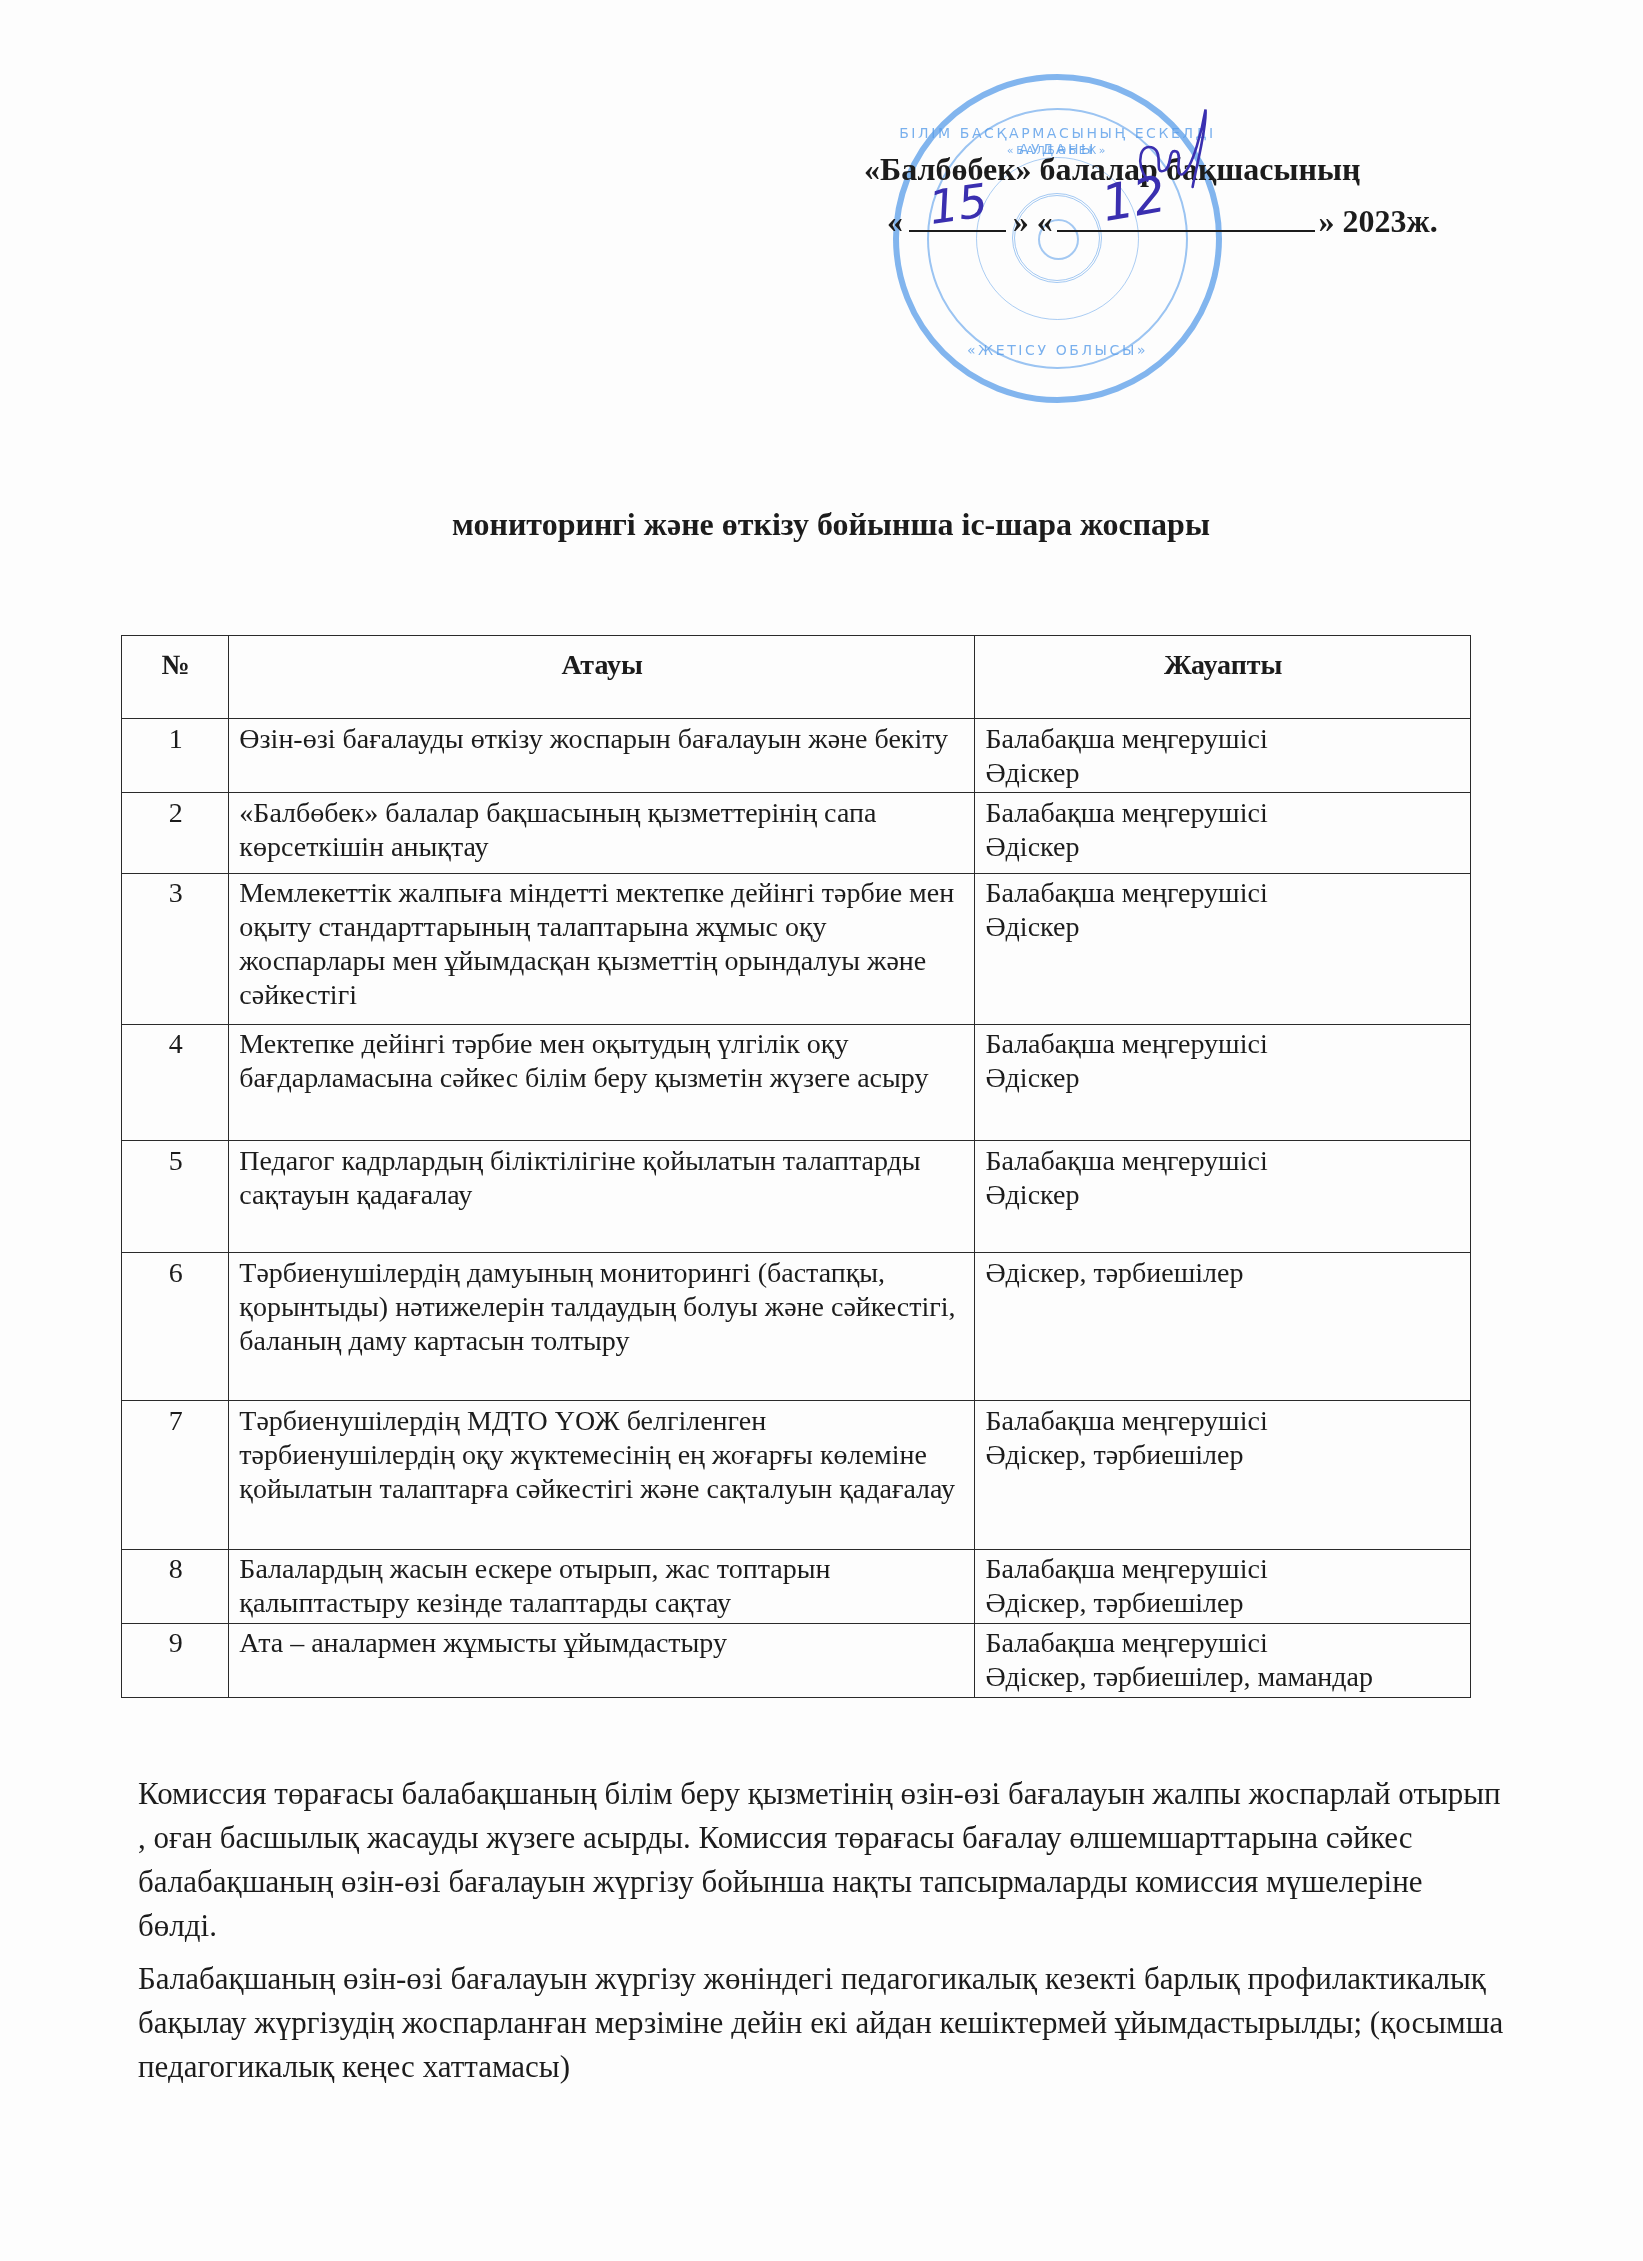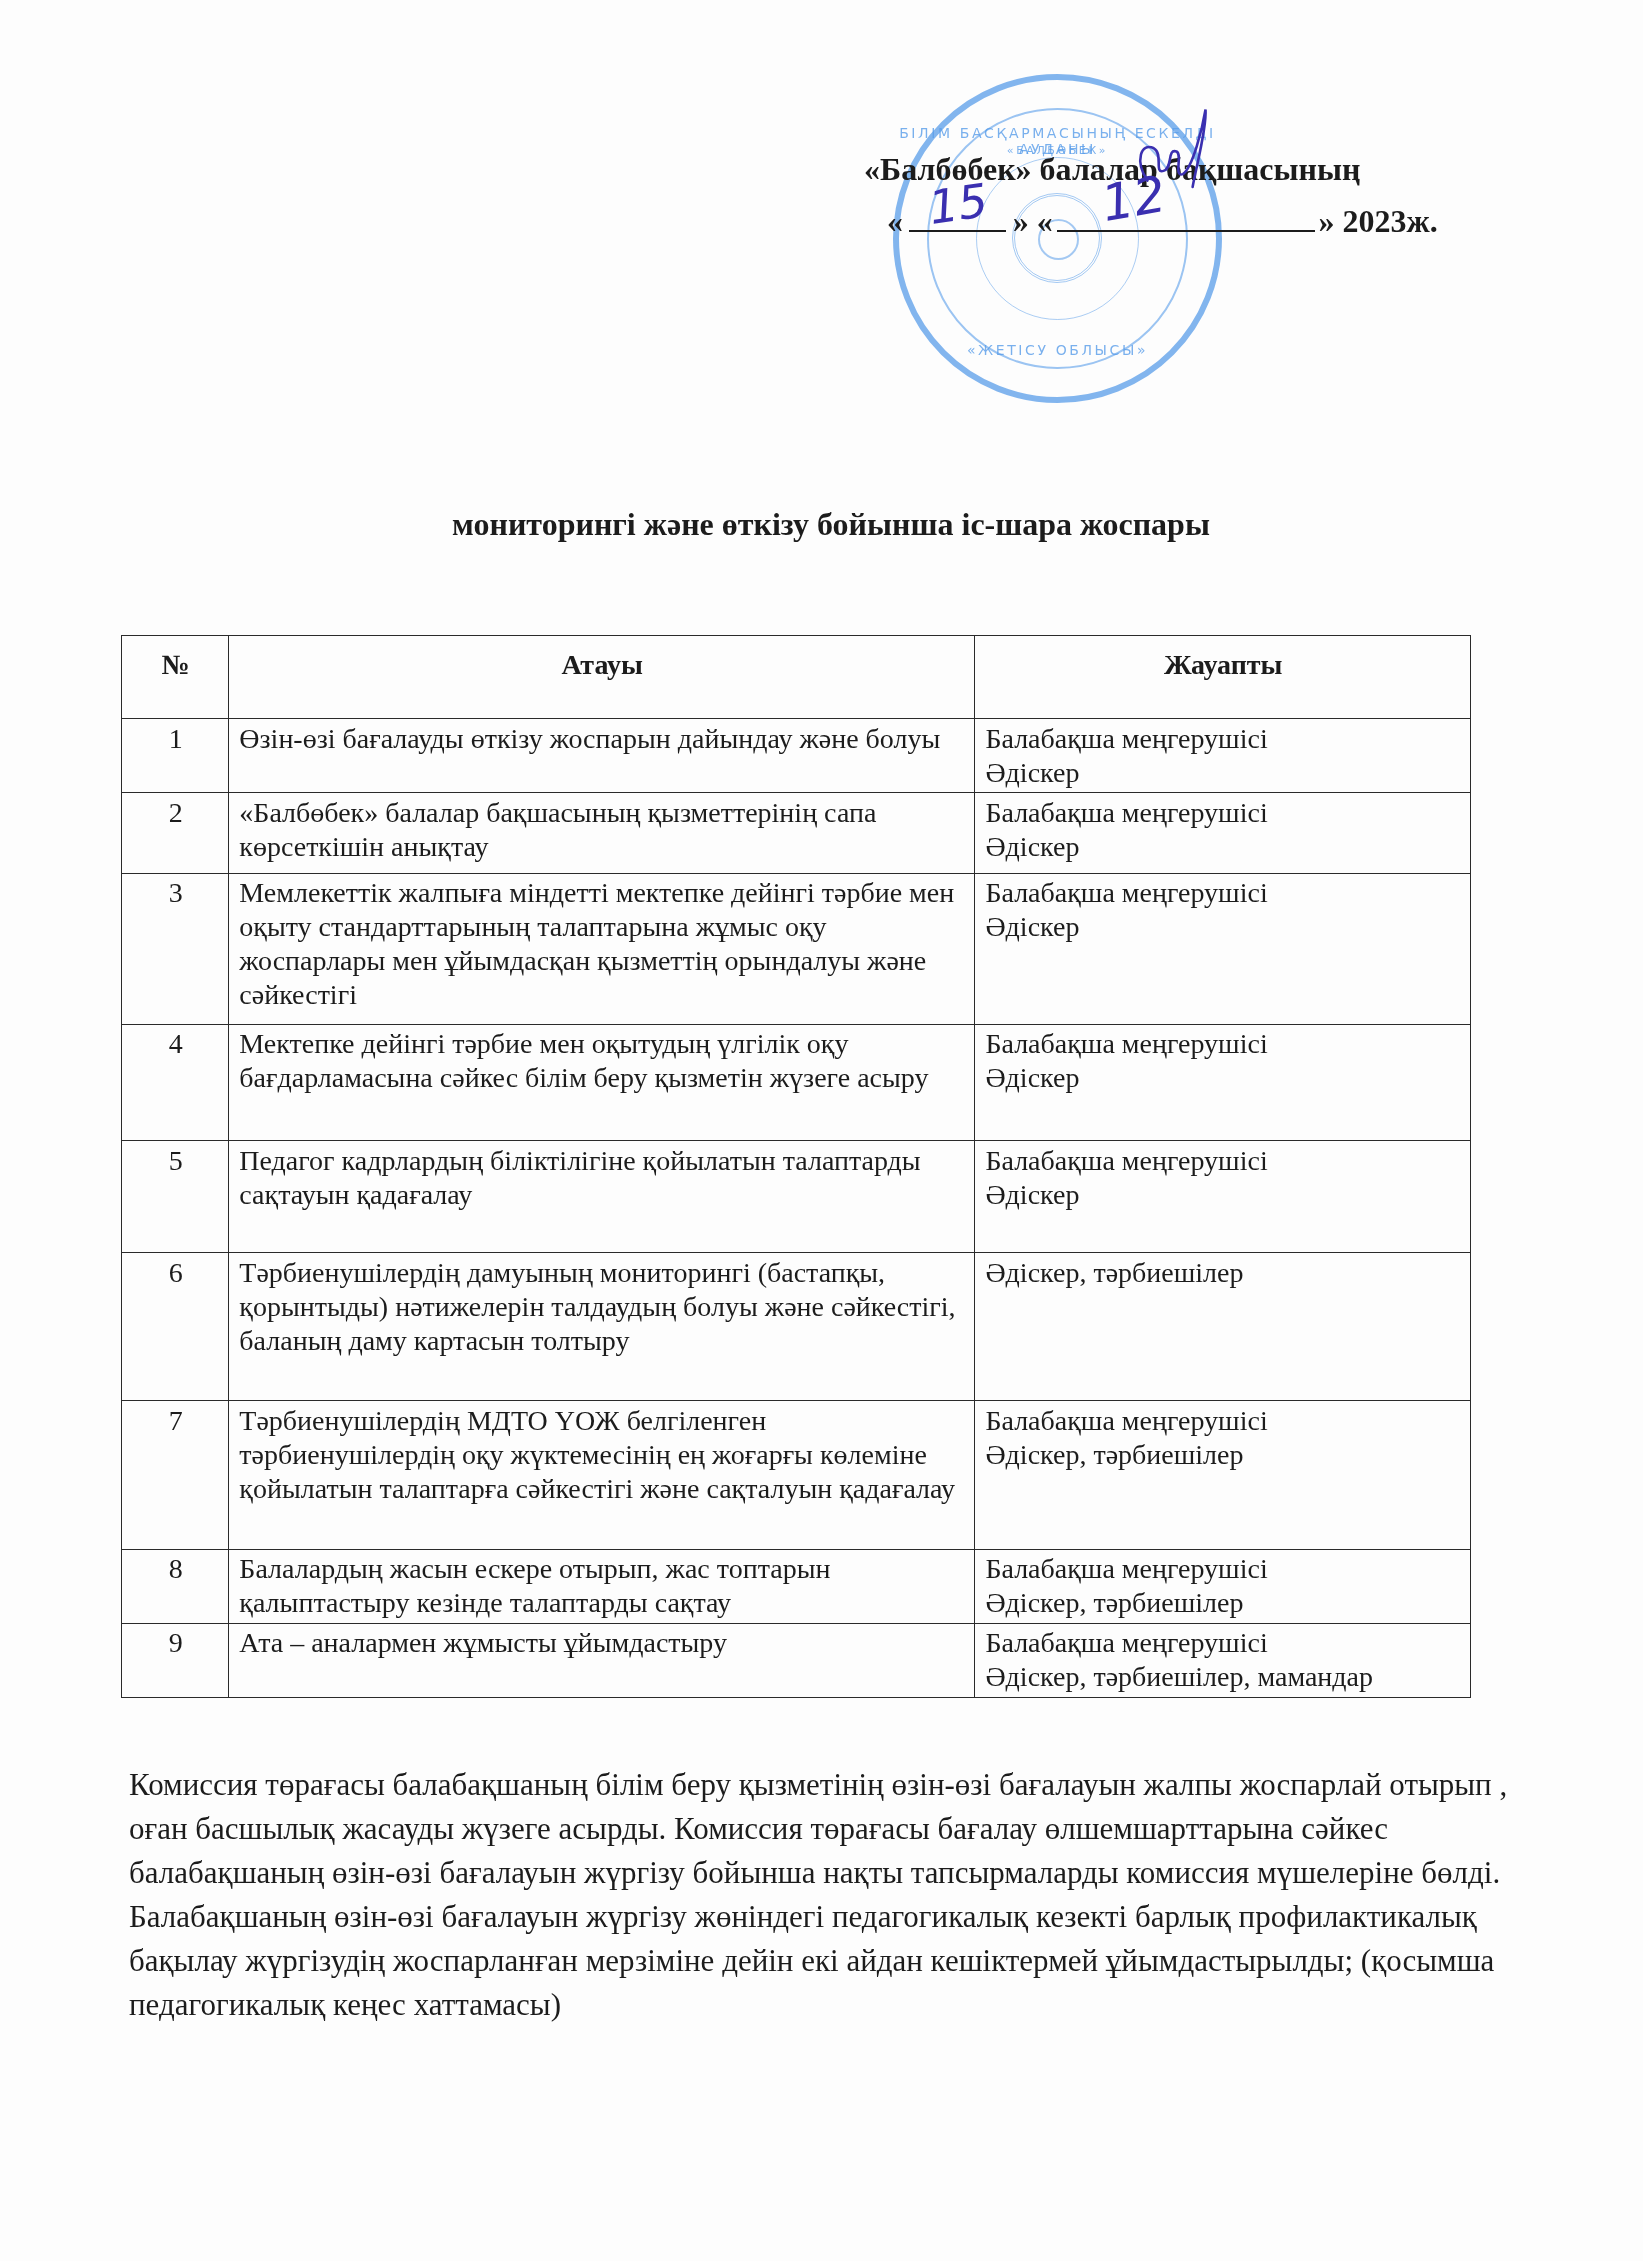--- a/index.html
+++ b/index.html
@@ -47,21 +47,21 @@
   .col-name { width: 728px; font-family: Liberation Serif, serif; }
   .col-resp { width: 477px; }
   td.col-num { text-align: center; }
   .r1 td { height: 61px; } .r2 td { height: 74px; } .r3 td { height: 145px; }
   .r4 td { height: 110px; } .r5 td { height: 106px; } .r6 td { height: 142px; }
   .r7 td { height: 142px; } .r8 td { height: 68px; } .r9 td { height: 68px; }
   .resp-line { display: block; }
 
   
   .body-text { position: absolute; left: 129px; top: 1763px; width: 1386px; font-size: 31px; line-height: 44px; }
-  .body-text p { margin: 0; }
+  .body-text p { margin: 9px; }
 </style>
 </head>
 <body>
 
 <div class="page">
 
   <div class="stamp">
     <div class="ring2"></div>
     <div class="ring3"></div>
     <div class="emblem">
@@ -91,21 +91,21 @@
     <thead>
       <tr>
         <th class="col-num">№</th>
         <th class="col-name">Атауы</th>
         <th class="col-resp">Жауапты</th>
       </tr>
     </thead>
     <tbody>
       <tr class="r1">
         <td class="col-num">1</td>
-        <td>Өзін-өзі бағалауды өткізу жоспарын дайындау және болуы</td>
+        <td>Өзін-өзі бағалауды өткізу жоспарын бағалауын және бекіту</td>
         <td>
             <span class="resp-line">Балабақша меңгерушісі</span>
             <span class="resp-line">Әдіскер</span>
           </td>
       </tr>
       <tr class="r2">
         <td class="col-num">2</td>
         <td>«Балбөбек» балалар бақшасының қызметтерінің сапа көрсеткішін анықтау</td>
         <td>
             <span class="resp-line">Балабақша меңгерушісі</span>

